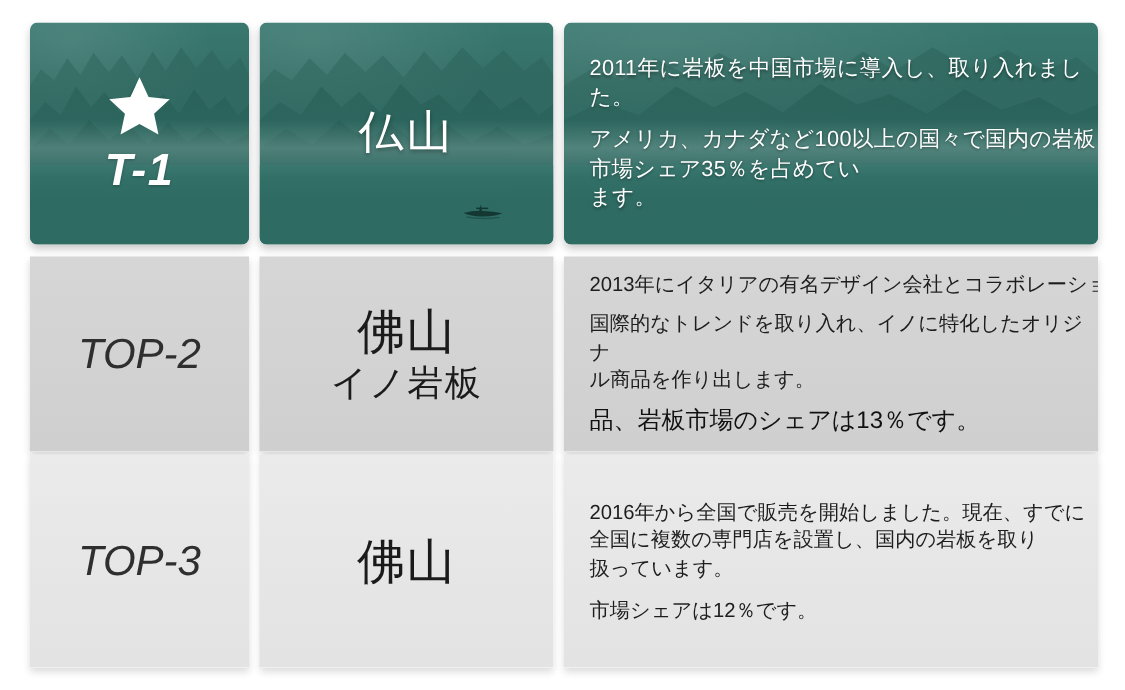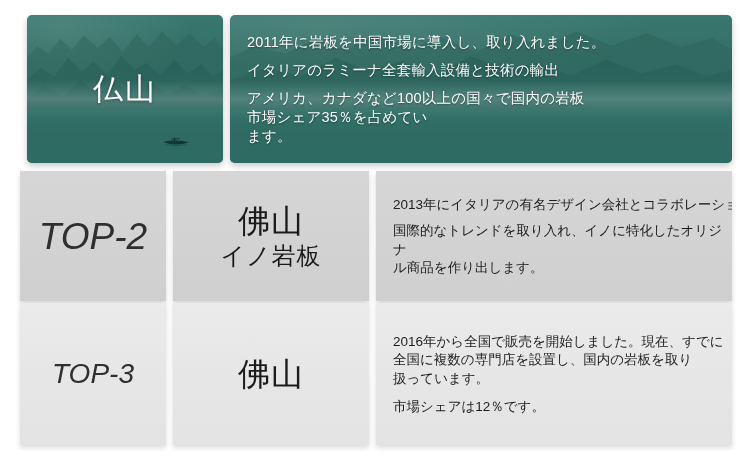--- a/index.html
+++ b/index.html
@@ -106,21 +106,21 @@
   .desc-top p:last-child{margin-bottom:0;}
 
   
   #row2{left:20px;top:171px;width:712px;height:130px;}
   #row2 .cell{
     background:linear-gradient(180deg,#d6d6d6 0%, #d2d2d2 60%, #cfcfcf 100%);
     box-shadow:0 3px 5px rgba(0,0,0,.16);
   }
   .rank-label-2{
     font-style:italic;font-weight:normal;
-    font-size:37px;color:#2f2f2f;line-height:1;letter-spacing:0px;
+    font-size:28px;color:#2f2f2f;line-height:1;letter-spacing:0px;
   }
   .brand-name-2{font-size:32px;color:#1b1b1b;line-height:1.22;letter-spacing:1px;}
   .brand-sub-2{font-size:24px;color:#1b1b1b;line-height:1.22;letter-spacing:1px;}
   .desc-2 p{
     margin:0 0 8px 0;
     font-size:13.5px;color:#1d1d1d;line-height:1.35;letter-spacing:0;
     white-space:pre-line;
   }
   .desc-2 p.lead{white-space:nowrap;}
   .desc-2 p.emph{font-size:16px;color:#111;}
@@ -147,20 +147,31 @@
 
   .gap-v{flex:0 0 7px;}
 </style>
 </head>
 <body>
 
 <div id="stage">
 
   <div class="rank-row" id="row1">
 
+    <div class="cell cell-rank inkwash">
+      <div class="mtn mtn-far"></div>
+      <div class="mtn mtn-mid"></div>
+      <div class="mtn mtn-near"></div>
+      <div class="mist"></div>
+      <div class="water"></div>
+      <svg class="star-icon" viewBox="0 0 24 24" style="position:relative;z-index:3;">
+        <polygon points="12,1.4 15.3,8.5 23,9.4 17.3,14.6 18.9,22.2 12,18.4 5.1,22.2 6.7,14.6 1,9.4 8.7,8.5" fill="#ffffff"></polygon>
+      </svg>
+      <div class="rank-label-top" style="position:relative;z-index:3;">T-1</div>
+    </div>
 
     <div class="gap-v"></div>
 
     <div class="cell cell-brand inkwash">
       <div class="mtn mtn-far"></div>
       <div class="mtn mtn-mid"></div>
       <div class="mtn mtn-near"></div>
       <div class="mist"></div>
       <div class="water"></div>
       <div class="brand-name-top" style="position:relative;z-index:3;">仏山</div>
@@ -173,21 +184,20 @@
     </div>
 
     <div class="gap-v"></div>
 
     <div class="cell cell-desc inkwash desc-top">
       <div class="mtn mtn-far"></div>
       <div class="mtn mtn-mid"></div>
       <div class="mist"></div>
       <div class="water"></div>
       <p style="position:relative;z-index:3;">2011年に岩板を中国市場に導入し、取り入れました。</p>
-      <p style="position:relative;z-index:3;">イタリアのラミーナ全套輸入設備と技術の輸出</p>
       <p style="position:relative;z-index:3;">アメリカ、カナダなど100以上の国々で国内の岩板
 市場シェア35％を占めてい
 ます。</p>
     </div>
   </div>
 
   <div class="rank-row" id="row2">
 
     <div class="cell cell-rank">
       <div class="rank-label-2">TOP-2</div>
@@ -199,20 +209,21 @@
       <div class="brand-name-2">佛山</div>
       <div class="brand-sub-2">イノ岩板</div>
     </div>
 
     <div class="gap-v"></div>
 
     <div class="cell cell-desc desc-2">
       <p class="lead">2013年にイタリアの有名デザイン会社とコラボレーションし</p>
       <p>国際的なトレンドを取り入れ、イノに特化したオリジナ
 ル商品を作り出します。</p>
+      <p class="emph">品、岩板市場のシェアは13％です。</p>
     </div>
   </div>
 
   <div class="rank-row" id="row3">
 
     <div class="cell cell-rank">
       <div class="rank-label-3">TOP-3</div>
     </div>
 
     <div class="gap-v"></div>

